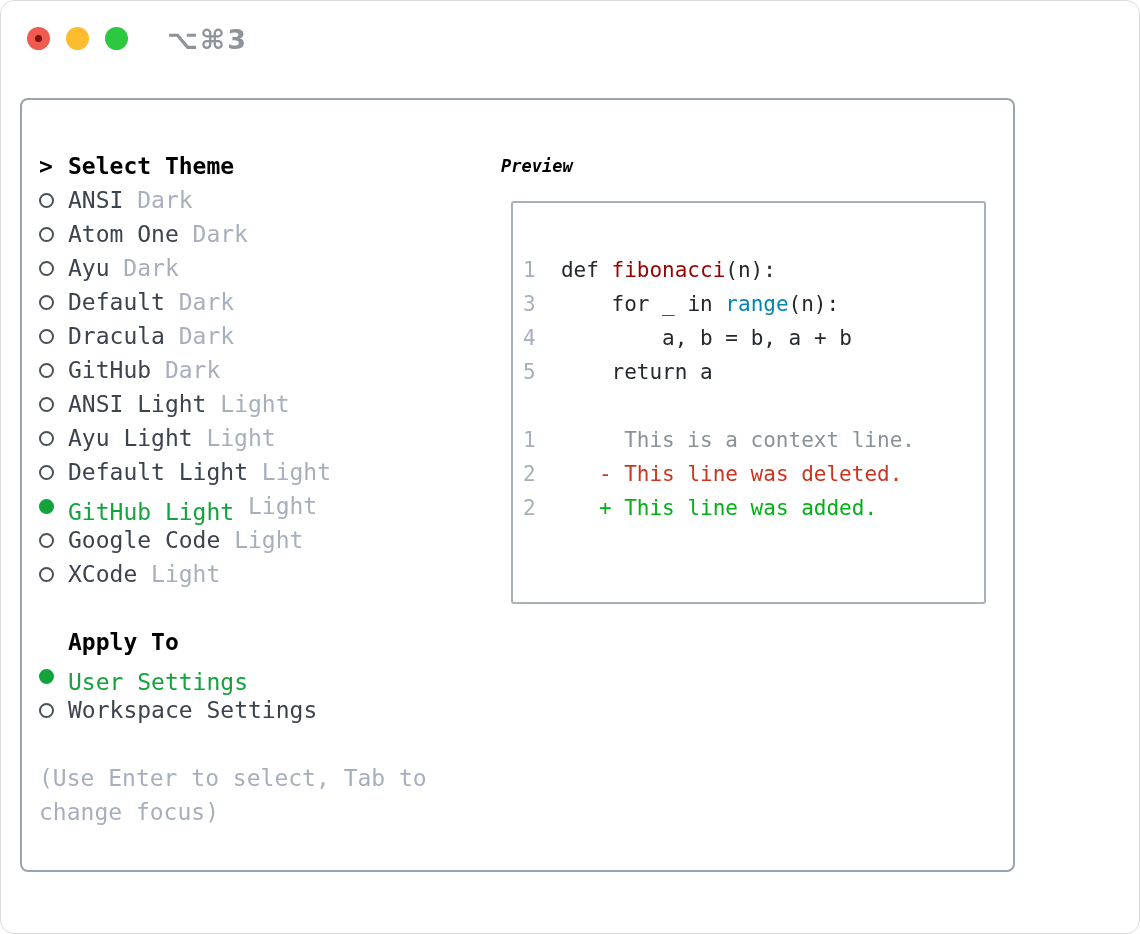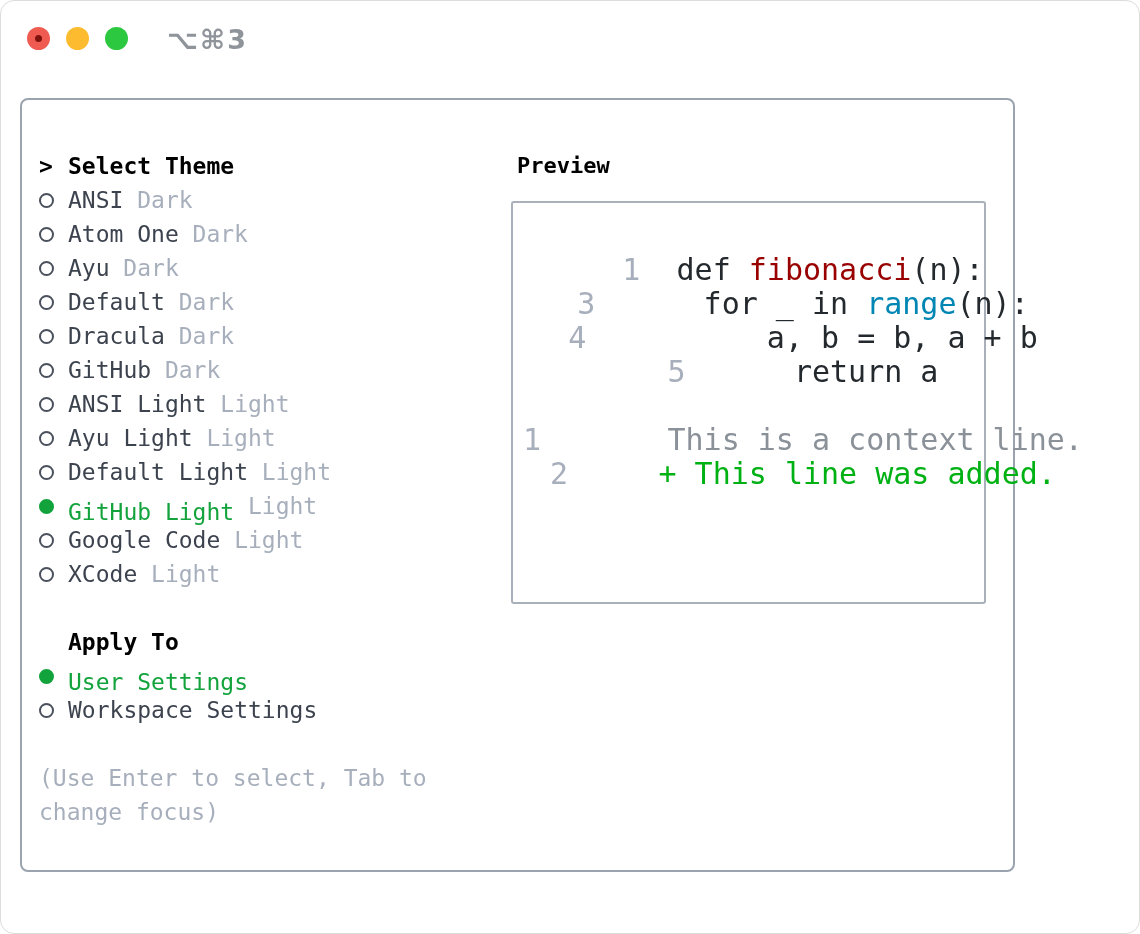--- a/index.html
+++ b/index.html
@@ -37,28 +37,28 @@
   .hdr{font-weight:bold;color:#000000;}
   .radio{width:11px;height:11px;border:2.5px solid #4a515c;border-radius:50%;box-sizing:content-box;}
   .row.sel .radio{background:#13a33c;border-color:#13a33c;}
   .row.sel .name{color:#13a33c;margin-top:12px;}
   .name{color:#3c434e;}
   .variant{color:#a7afbc;margin-left:13.8px;text-align:center;}
   .blank{height:34px;}
   .hint{color:#a7afbc;}
   
   .preview-title{
-    position:absolute;left:516px;top:148px;height:34px;line-height:34px;
-    font-size:22px;font-weight:bold;color:#000000;
+    position:absolute;left:500px;top:148px;height:34px;line-height:34px;
+    font-size:17px;font-weight:bold;color:#000000;font-style:italic;
   }
   .pbox{
     position:absolute;left:510px;top:200px;width:471px;height:399px;
     border:2px solid #a9b0ba;border-radius:3px;background:#ffffff;
   }
-  .code{position:absolute;left:10px;top:50px;font-size:30px;line-height:34px;text-align:center;}
+  .code{position:absolute;left:10px;top:50px;font-size:21px;line-height:34px;}
   .cl{height:34px;white-space:pre;}
   .ln{color:#a7afbc;}
   .kw{color:#24292e;}
   .pl{color:#24292e;}
   .var{color:#24292e;}
   .fn{color:#990000;}
   .num{color:#009999;}
   .bi{color:#0086b3;}
   .ctx{color:#8b9199;}
   .del{color:#cb3520;}
@@ -182,19 +182,20 @@
       <div class="cl"><span class="ln">3  </span><span class="pl">    </span><span class="kw">for</span><span class="pl"> _ </span><span class="kw">in</span><span class="pl"> </span><span class="bi">range</span><span class="pl">(n):</span></div>
 
       <div class="cl"><span class="ln">4  </span><span class="pl">        </span><span class="var">a</span><span class="pl">, </span><span class="var">b</span><span class="pl"> = </span><span class="var">b</span><span class="pl">, </span><span class="var">a</span><span class="pl"> + </span><span class="var">b</span></div>
 
       <div class="cl"><span class="ln">5  </span><span class="pl">    </span><span class="kw">return</span><span class="pl"> </span><span class="var">a</span></div>
 
       <div class="cl"><span class="pl"></span></div>
 
       <div class="cl"><span class="ln">1  </span><span class="pl">     </span><span class="ctx">This is a context line.</span></div>
 
+      <div class="cl"><span class="ln">2  </span><span class="pl">   </span><span class="del">- This line was deleted.</span></div>
 
       <div class="cl"><span class="ln">2  </span><span class="pl">   </span><span class="add">+ This line was added.</span></div>
 
     </div>
   </div>
 
 </div>
 
 </body></html>

